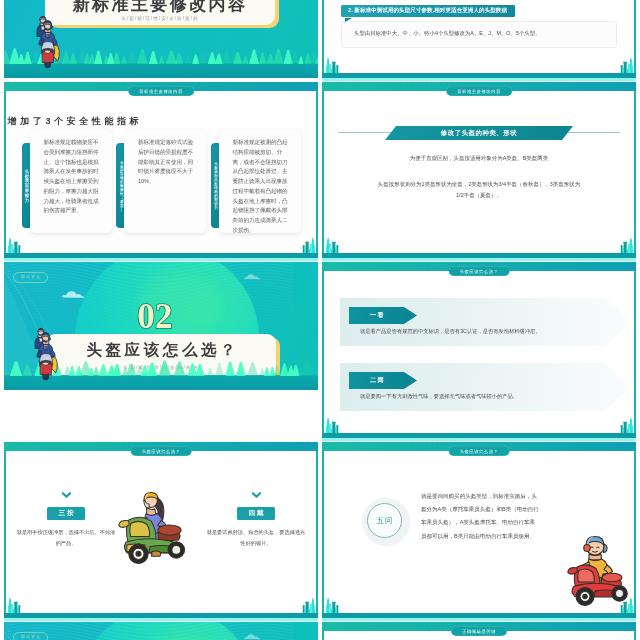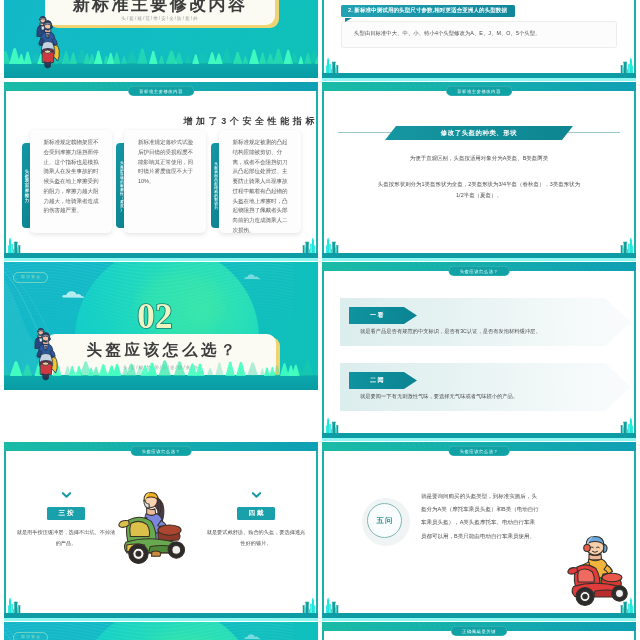--- a/index.html
+++ b/index.html
@@ -56,21 +56,21 @@
         border-radius:1.5px;padding:3.4px 8px 3.4px 7px;color:#fff;
         font-size:5.55px;font-weight:700;letter-spacing:.05px;line-height:1.05;
         white-space:nowrap;}
   .callout .bub:after{content:"";position:absolute;left:4px;bottom:-4.6px;width:0;height:0;
         border-right:7px solid transparent;border-top:4.8px solid #12879b;}
   .callout .panel{margin-top:3.6px;background:#fcfcfc;border:.6px solid #ededed;
         border-radius:2.5px;padding:8px 12px 10px;
         font-size:5.35px;color:#4d4d4d;letter-spacing:.05px;}
 
   
-  .heading{position:absolute;left:0;right:0;top:35px;text-align:right;line-height:1;
+  .heading{position:absolute;left:0;right:0;top:35px;text-align:left;line-height:1;
         font-size:9px;font-weight:700;color:#3c3c3c;letter-spacing:3.6px;
         padding-left:3.6px;}
   .cards{position:absolute;left:17.5px;right:17.5px;top:48px;display:flex;
          justify-content:space-between;}
   .card{position:relative;width:90px;height:103px;}
   .tab{position:absolute;left:0;top:13px;width:11.5px;height:85px;
         border-radius:4px;background:linear-gradient(180deg,#1496a4 0%,#0d8793 100%);
         overflow:hidden;}
   .vt{position:absolute;left:50%;top:50%;width:44px;
         transform:translate(-50%,-50%) scale(0.26);transform-origin:50% 50%;
@@ -143,21 +143,21 @@
         letter-spacing:1.8px;padding:2.8px 10px 3.2px 12px;border-radius:1.5px;line-height:1;}
   .col2 .txt{margin-top:7px;font-size:5.2px;color:#4d4d4d;line-height:2.25;letter-spacing:0;}
   .scooter{position:absolute;left:112px;top:41px;width:74px;height:97px;}
 
   
   .circwrap{position:absolute;left:40px;top:56px;width:48px;height:48px;}
   .circwrap .halo{position:absolute;inset:0;border-radius:50%;background:#f1f4f4;}
   .circwrap .ring{position:absolute;left:5px;top:5px;width:35px;height:35px;border-radius:50%;
         border:.75px solid #7eb8b6;background:#fafdfd;box-sizing:border-box;
         display:flex;align-items:center;justify-content:center;
-        color:#2d9498;font-size:7.4px;font-weight:700;letter-spacing:1.2px;
+        color:#2d9498;font-size:7.4px;font-weight:400;letter-spacing:1.2px;
         padding-left:1.2px;}
   .circtext{position:absolute;left:99px;top:48px;width:118px;
         font-size:5.5px;color:#4d4d4d;line-height:2.4;letter-spacing:.02px;}
   .kid{position:absolute;right:3px;bottom:9px;width:72px;height:82px;}
 </style>
 </head>
 <body>
 
 <div class="grid">
     <div class="row">

